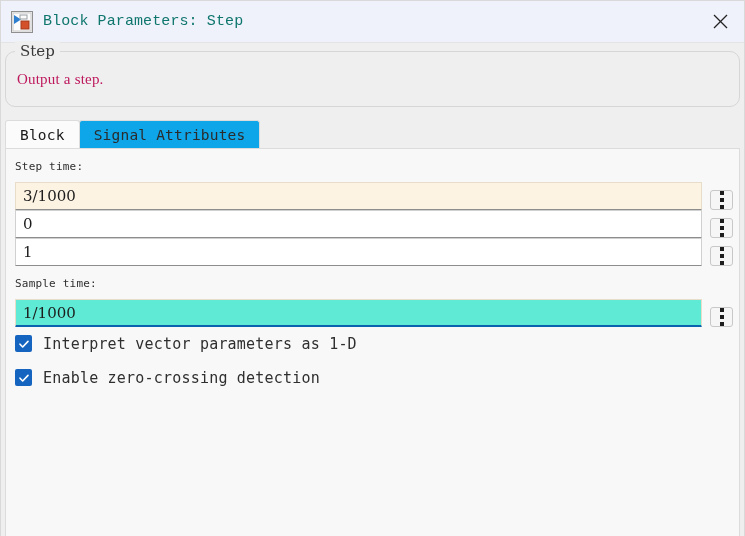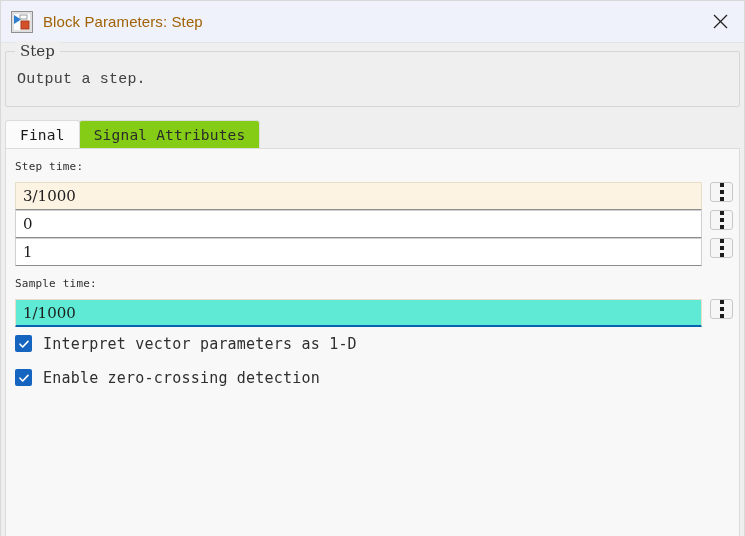--- a/index.html
+++ b/index.html
@@ -36,64 +36,64 @@
   }
   .title-icon {
     width: 22px;
     height: 22px;
     margin-left: 10px;
     margin-right: 10px;
     flex: 0 0 auto;
     position: relative;
   }
   .title-text {
-    font-family: Liberation Sans, sans-serif;
-    font-size: 15px;
-    color: #a16207;
+    font-family: Liberation Mono, monospace;
+    font-size: 15px;
+    color: #0f766e;
     letter-spacing: 0.1px;
     white-space: nowrap;
   }
   .close-btn {
     position: absolute;
     right: 0;
     top: 0;
     width: 48px;
     height: 41px;
     display: flex;
     align-items: center;
     justify-content: center;
     cursor: default;
   }
   .close-btn svg { display: block; }
 
   
   .descbox {
     margin: 8px 4px 0 4px;
     border: 1px solid #d6d6d6;
-    border-radius: 2px;
+    border-radius: 10px;
     position: relative;
     height: 54px;
     background: #efefef;
   }
   .descbox-legend {
     position: absolute;
     top: -11px;
     left: 9px;
     background: #efefef;
     padding: 0 5px;
     font-family: "DejaVu Serif", "Liberation Serif", serif;
     font-size: 15px;
     color: #3a3a3a;
     line-height: 20px;
   }
   .descbox-body {
     padding: 19px 0 0 11px;
-    font-family: Liberation Mono, monospace;
-    font-size: 15px;
-    color: #404040;
+    font-family: Liberation Serif, serif;
+    font-size: 15px;
+    color: #be185d;
     letter-spacing: 0.2px;
   }
 
   
   .tabstrip {
     margin: 13px 0 0 4px;
     display: flex;
     align-items: flex-end;
     height: 28px;
     position: relative;
@@ -107,21 +107,21 @@
     padding: 0 14px;
     font-family: "DejaVu Sans Mono", "Liberation Mono", monospace;
     font-size: 14.5px;
     letter-spacing: 0.2px;
     color: #2b2b2b;
     border: 1px solid #dcdcdc;
     border-bottom: none;
     border-top-left-radius: 3px;
     border-top-right-radius: 3px;
     cursor: default;
-    background: #84cc16;
+    background: #0ea5e9;
     margin-right: -1px;
   }
   .tab.active {
     background: #fbfbfb;
     border-color: #dcdcdc;
     color: #1a1a1a;
     position: relative;
     z-index: 4;
   }
 
@@ -142,21 +142,21 @@
   .field-label {
     font-family: "DejaVu Sans Mono", "Liberation Mono", monospace;
     font-size: 11px;
     color: #2f2f2f;
     letter-spacing: 0.2px;
     padding-top: 11px;
     padding-bottom: 9px;
   }
   .field-row {
     display: flex;
-    align-items: flex-start;
+    align-items: flex-end;
     gap: 8px;
     border-radius: 8px;
   }
   .text-input {
     flex: 1 1 auto;
     height: 28px;
     box-sizing: border-box;
     background: #ffffff;
     border: 1px solid #d0d0d0;
     border-bottom: 1px solid #8d8d8d;
@@ -248,21 +248,21 @@
       </svg>
     </div>
   </div>
 
   <div class="descbox">
     <div class="descbox-legend">Step</div>
     <div class="descbox-body">Output a step.</div>
   </div>
 
   <div class="tabstrip">
-    <div class="tab active">Final</div>
+    <div class="tab active">Block</div>
     <div class="tab">Signal Attributes</div>
   </div>
 
   <div class="panel">
 
     <div class="field-block">
       <div class="field-label">Step time:</div>
       <div class="field-row">
         <div class="text-input highlight">3/1000</div>
         <div class="kebab-btn">

